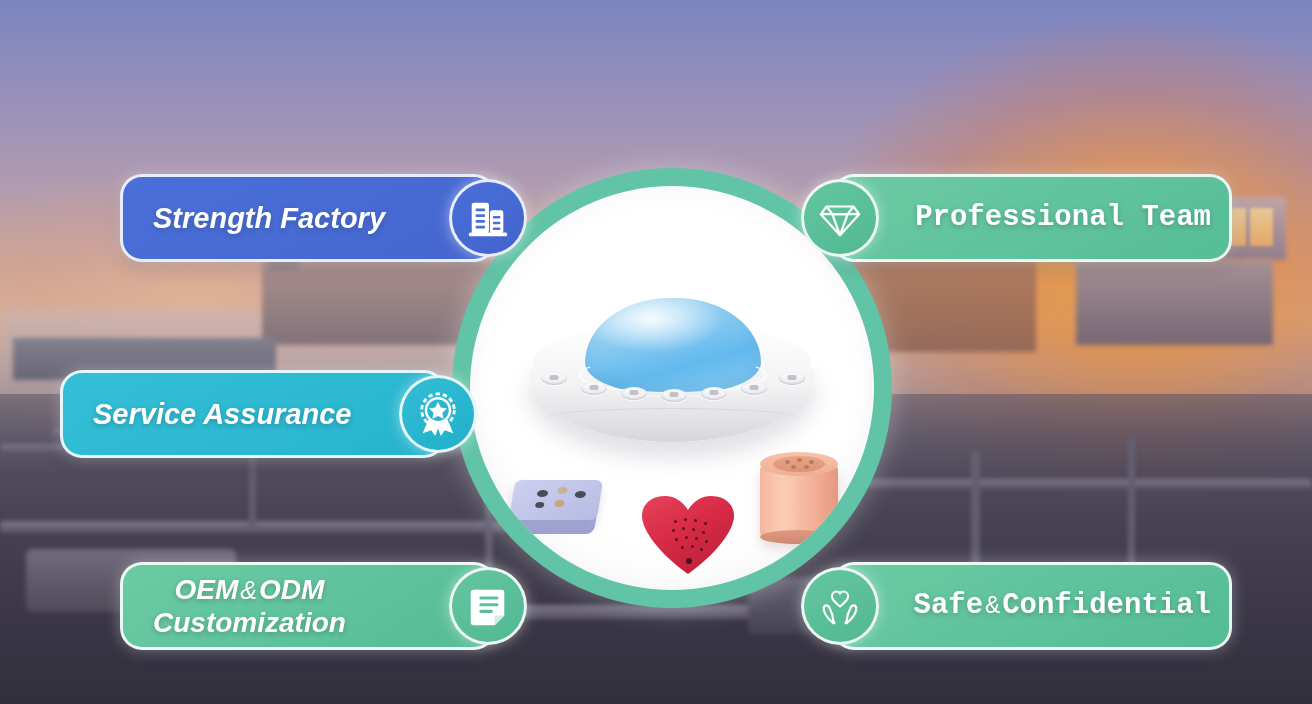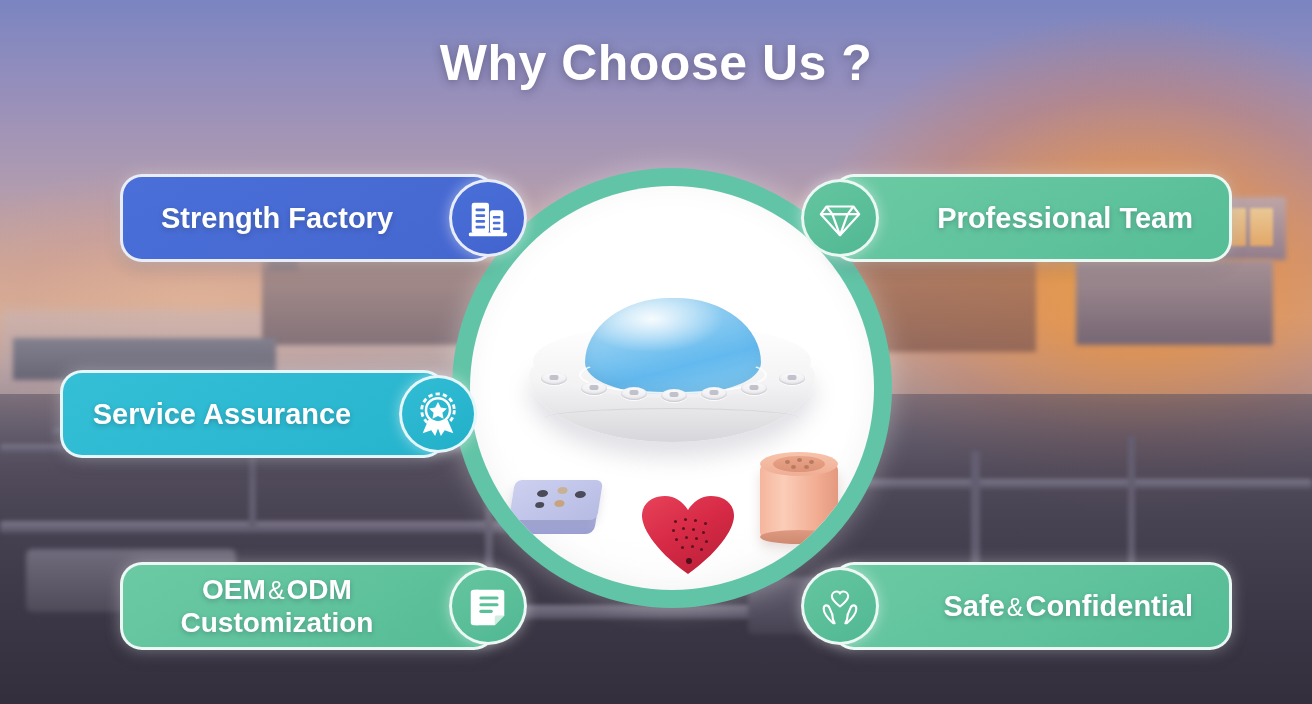--- a/index.html
+++ b/index.html
@@ -241,27 +241,27 @@
 
   .icon-circle{
     position:absolute; width:78px; height:78px; border-radius:50%;
     border:3px solid rgba(255,255,255,.88);
     display:flex; align-items:center; justify-content:center;
     box-shadow:0 0 14px rgba(255,255,255,.45);
   }
   .icon-circle svg{ width:46px; height:46px; display:block; }
 
   
-  .pill.left{ justify-content:center; }
+  .pill.left{ justify-content:flex-start;font-style:italic; }
   .pill.left .label{ padding-left:30px; padding-right:92px; }
   .pill.left .icon-circle{ right:-34px; top:2px; }
 
   
   .pill.right{ justify-content:flex-end; }
-  .pill.right .label{ padding-right:36px; padding-left:92px; }
+  .pill.right .label{ padding-right:18px; padding-left:92px;font-family:Liberation Mono, monospace; }
   .pill.right .icon-circle{ left:-34px; top:2px; }
 
   
   #pill-strength{ left:120px; top:174px; width:376px;
     background:linear-gradient(150deg,#4a6fd8,#4566cf); }
   #pill-strength .icon-circle{ background:linear-gradient(150deg,#4a6fd8,#4263cd); }
 
   #pill-professional{ right:80px; top:174px; width:400px;
     background:linear-gradient(150deg,#6bcaa4,#56bd97); }
   #pill-professional .icon-circle{ background:linear-gradient(150deg,#64c6a0,#51b893); }
@@ -321,21 +321,20 @@
   <div class="pipe p4"></div>
   <div class="pipe p5"></div>
   <div class="post v1"></div>
   <div class="post v2"></div>
   <div class="post v3"></div>
   <div class="post v4"></div>
   <div class="duct"></div>
   <div class="duct2"></div>
   <div class="bg-veil"></div>
 
-  <div class="title">Why Choose Us ?</div>
 
   <div class="center-ring">
     <div class="center-disc">
 
       <div class="puck">
         <div class="puck-body"></div>
         <div class="puck-top"></div>
         <div class="dome"></div>
         <div class="dome-rim"></div>
         <div class="btns">

